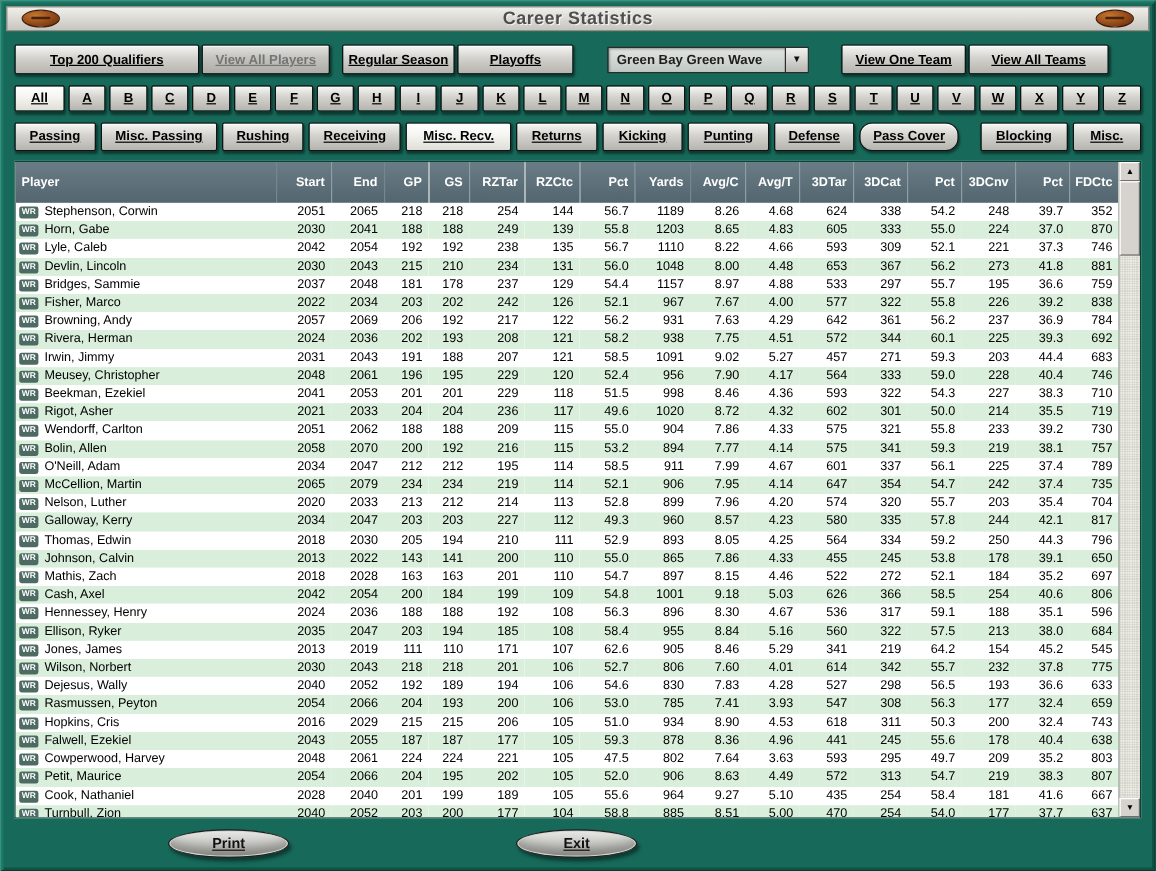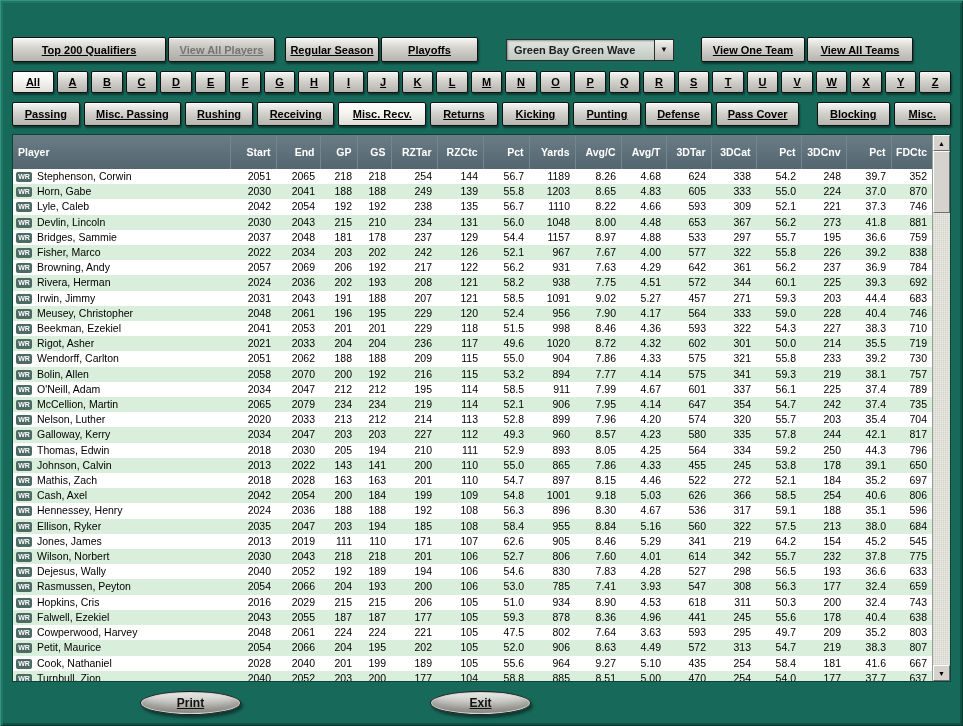--- a/index.html
+++ b/index.html
@@ -32,21 +32,21 @@
   .b-top200{width:154px;}
   .b-vap{width:107px;margin-left:2px;}
   .b-rs{width:94px;margin-left:10px;}
   .b-po{width:97px;margin-left:2px;}
   .combo{width:168px;height:22px;margin-left:28px;align-self:center;display:flex;box-sizing:border-box;
     border:1px solid #2c2c2c;background:linear-gradient(#e2e6e2,#c0c8c2);box-shadow:inset 1px 1px 2px rgba(0,0,0,.35);}
   .combo-text{flex:1;font-size:11px;font-weight:bold;color:#1d1d1d;display:flex;align-items:center;padding-left:7px;white-space:nowrap;overflow:hidden;}
   .combo-btn{width:18px;background:linear-gradient(#f1f1ef,#b8b7b1);border-left:1px solid #2c2c2c;
     display:flex;align-items:center;justify-content:center;font-size:8px;color:#111;cursor:pointer;}
   .b-vot{width:104px;margin-left:27px;}
-  .b-vat{width:106px;margin-left:2px;}
+  .b-vat{width:117px;margin-left:2px;}
 
   
   .alpha-row{position:absolute;top:71px;left:12px;right:12px;height:22px;display:flex;gap:3px;}
   .abtn{flex:1 1 0;min-width:0;}
   .abtn-all{flex:1.35 1 0;}
 
   
   .tabs-row{position:absolute;top:102px;left:12px;right:12px;height:24px;display:flex;gap:4px;}
   .tab{flex:1 1 0;min-width:0;}
 
@@ -85,20 +85,25 @@
     display:flex;align-items:center;justify-content:center;
     font-size:12px;font-weight:bold;color:#111;text-decoration:underline;cursor:pointer;}
   .f-print{left:140px;bottom:11px;}
   .f-exit{left:430px;bottom:11px;}
 </style>
 </head>
 <body>
 
 <div class="window">
 
+  <div class="titlebar">
+    <div class="football"></div>
+    <div class="title">Career Statistics</div>
+    <div class="football"></div>
+  </div>
 
   <div class="row1">
     <div class="btn b-top200">
       <span>Top 200 Qualifiers</span>
     </div>
     <div class="btn b-vap disabled">
       <span>View All Players</span>
     </div>
     <div class="btn b-rs">
       <span>Regular Season</span>
@@ -153,21 +158,21 @@
   <div class="tabs-row">
       <div class="btn tab" style="flex-grow: 13;">Passing</div>
       <div class="btn tab" style="flex-grow: 19;">Misc. Passing</div>
       <div class="btn tab" style="flex-grow: 13;">Rushing</div>
       <div class="btn tab" style="flex-grow: 15;">Receiving</div>
       <div class="btn tab selected" style="flex-grow: 17;">Misc. Recv.</div>
       <div class="btn tab" style="flex-grow: 13;">Returns</div>
       <div class="btn tab" style="flex-grow: 13;">Kicking</div>
       <div class="btn tab" style="flex-grow: 13;">Punting</div>
       <div class="btn tab" style="flex-grow: 13;">Defense</div>
-      <div class="btn tab" style="flex-grow: 16;">Pass Cover</div>
+      <div class="btn tab" style="flex-grow: 16; border-radius: 11px;">Pass Cover</div>
       <div class="btn tab" style="flex-grow: 14; margin-left: 14px;">Blocking</div>
       <div class="btn tab" style="flex-grow: 11;">Misc.</div>
     </div>
 
   <div class="table-area">
     <div class="grid-wrap">
       <table id="stats-table">
           <colgroup>
             <col>
             <col style="width: 46px;">

